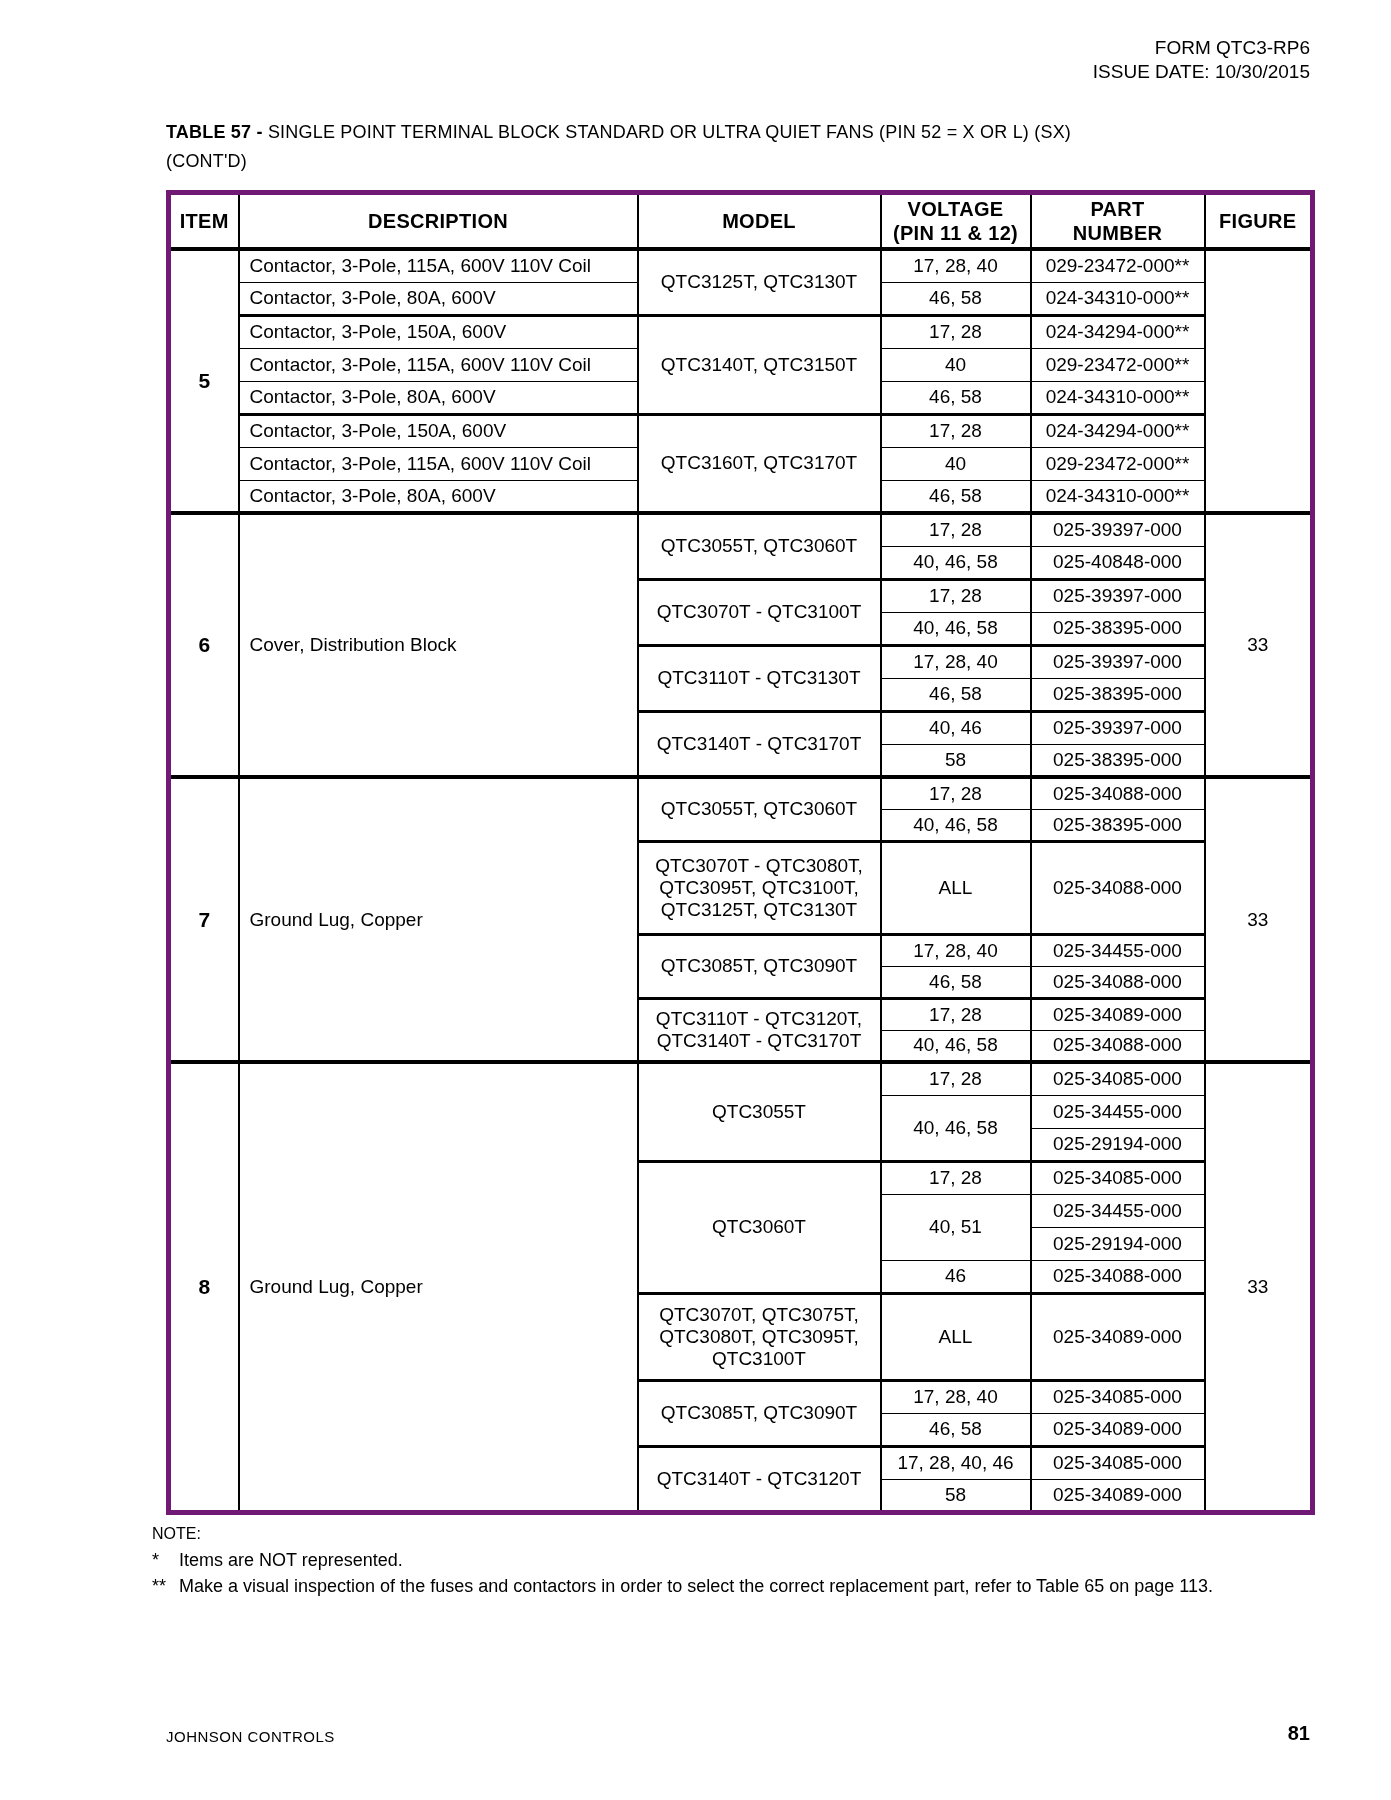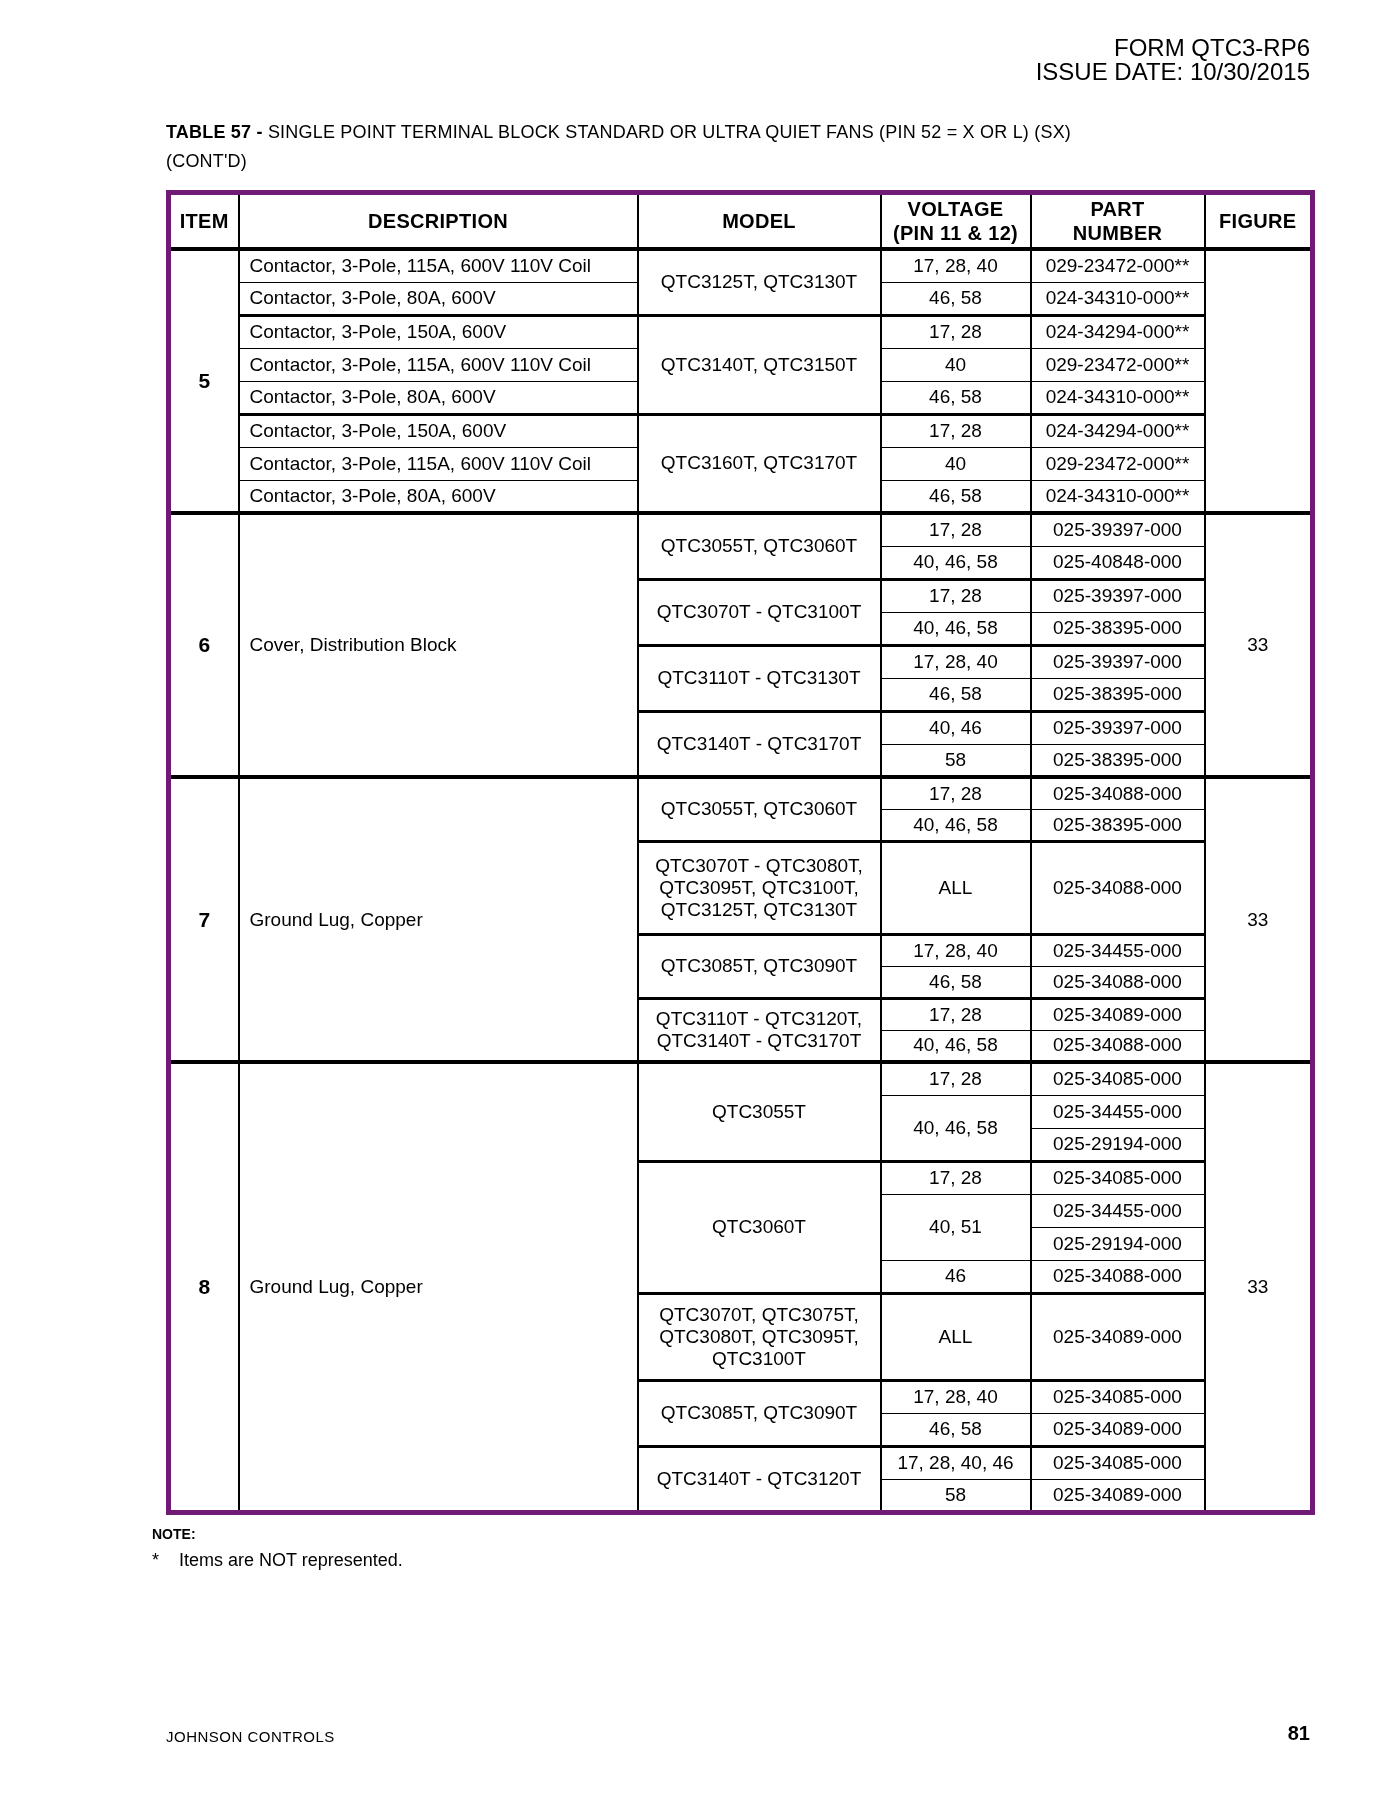--- a/index.html
+++ b/index.html
@@ -1,40 +1,40 @@
 <!DOCTYPE html>
 <html><head>
 <meta charset="utf-8">
 <style>
   html,body{margin:0;padding:0;}
   body{
     width:1391px;height:1800px;position:relative;background:#ffffff;color:#000000;
     font-family:"Liberation Sans", sans-serif;
   }
-  .doc-header{position:absolute;top:36px;right:81px;text-align:right;font-size:24px;line-height:24px;}
+  .doc-header{position:absolute;top:36px;right:81px;text-align:right;font-size:19px;line-height:24px;}
   .title-block{position:absolute;left:166px;top:118px;width:1090px;font-size:18px;line-height:29px;letter-spacing:.2px;}
   .b{font-weight:bold;}
   .table-wrap{position:absolute;left:166px;top:190px;}
   table{border-collapse:collapse;border:5px solid #701a75;table-layout:fixed;width:1144px;}
   th,td{
     border:1.5px solid #000;border-left-width:2px;border-right-width:2px;
     padding:0 6px;text-align:center;vertical-align:middle;font-size:19px;overflow:hidden;
   }
   thead th{border-bottom-width:4px;font-size:20px;font-weight:bold;letter-spacing:.3px;line-height:24px;padding:2px 4px;}
   td.ge{border-bottom-width:3px;}
   td.se{border-bottom-width:4px;}
   td.desc{text-align:left;padding-left:10px;}
   td.item{font-weight:bold;font-size:21px;}
   tr.hd{height:56px;}
   tr.r33{height:33px;}
   tr.r32{height:32px;}
   tr.tallC{height:93px;}
   tr.tallD{height:87px;}
   .note{position:absolute;left:152px;top:1521px;width:1180px;font-size:18px;line-height:26px;}
-  .note-title{font-weight:bold;font-size:14px;}
+  .note-title{font-weight:normal;font-size:16px;}
   .note-line{white-space:nowrap;}
   .marker{display:inline-block;width:27px;}
   .footer-left{position:absolute;left:166px;top:1728px;font-size:15px;letter-spacing:.5px;}
   .page-num{position:absolute;right:81px;top:1722px;font-size:20px;font-weight:bold;}
 </style>
 </head>
 <body>
 
 <div class="doc-header">
   <div>FORM QTC3-RP6</div>
@@ -253,16 +253,19 @@
     </tr>
   </tbody>
 </table>
 </div>
 
 <div class="note">
   <div class="note-title">NOTE:</div>
   <div class="note-line">
     <span class="marker">*</span><span>Items are NOT represented.</span>
   </div>
+  <div class="note-line">
+    <span class="marker">**</span><span>Make a visual inspection of the fuses and contactors in order to select the correct replacement part, refer to Table 65 on page 113.</span>
+  </div>
 </div>
 
 <div class="footer-left">JOHNSON CONTROLS</div>
 <div class="page-num">81</div>
 
 </body></html>

